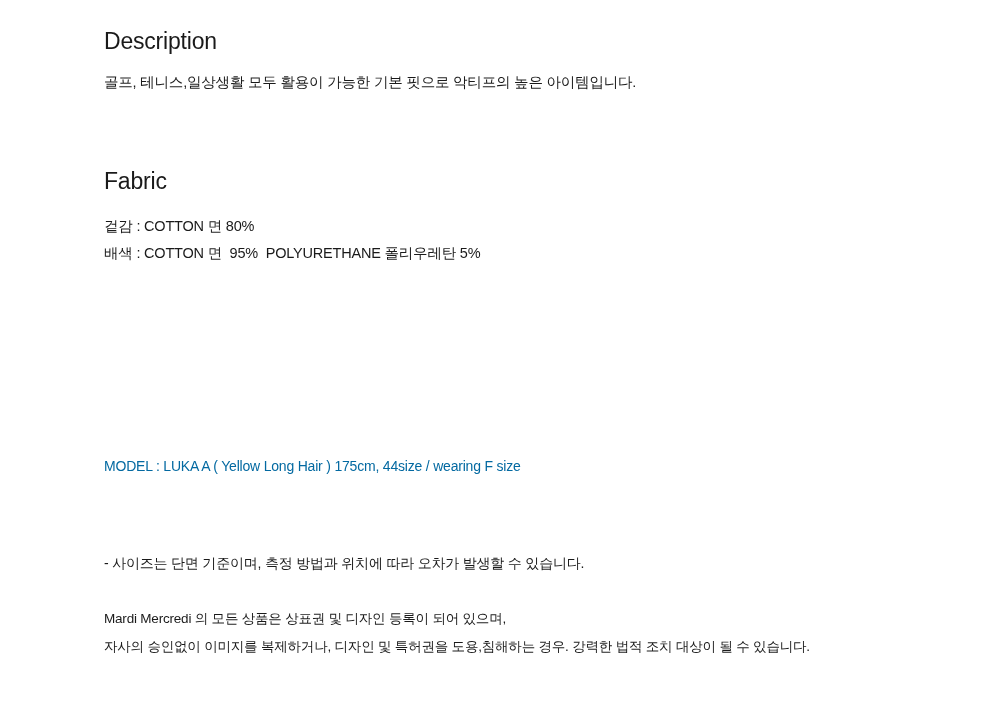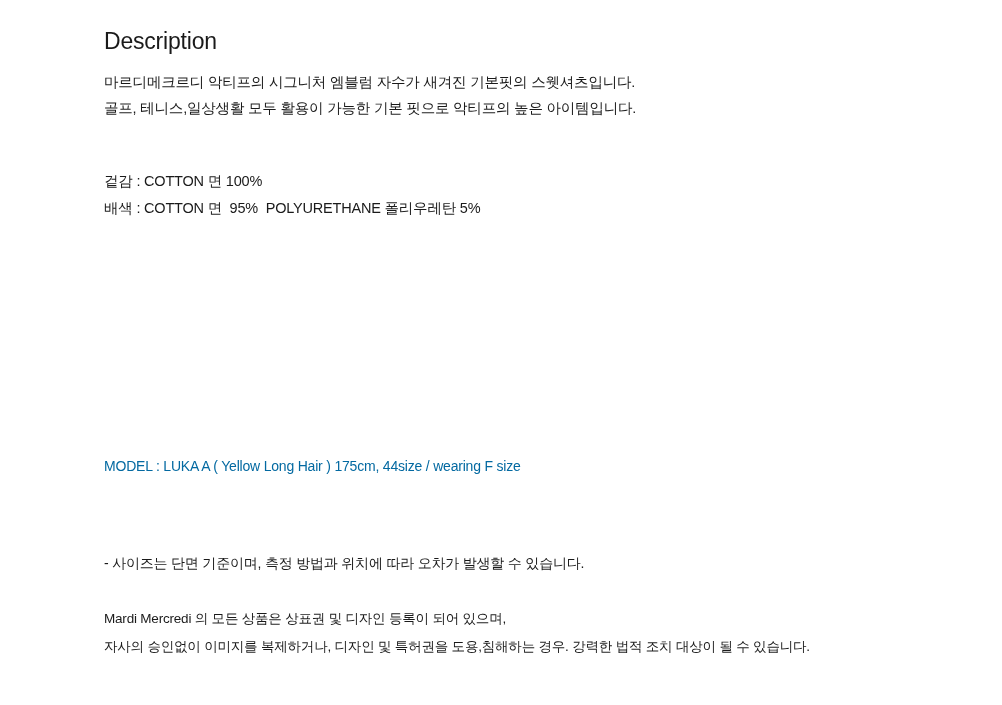--- a/index.html
+++ b/index.html
@@ -87,26 +87,26 @@
   #legal-note { position: absolute; left: 104px; top: 605px; }
   #legal-note .body-line { font-size: 13.5px; line-height: 28px; }
 </style>
 </head>
 <body>
 
 <div class="page">
 
   <section id="description-section">
     <h2 class="section-heading">Description</h2>
-    <div class="body-line">마르디메크르디 악티프의 시그니처 엠블럼 자수가 새겨진 기본핏의 스웻셔츠입니다.</div>
     <div class="body-line">골프, 테니스,일상생활 모두 활용이 가능한 기본 핏으로 악티프의 높은 아이템입니다.</div>
   </section>
 
   <section id="fabric-section">
-    <div class="body-line">겉감 : COTTON 면 100%</div>
+    <h2 class="section-heading">Fabric</h2>
+    <div class="body-line">겉감 : COTTON 면 80%</div>
     <div class="body-line">배색 : COTTON 면  95%  POLYURETHANE 폴리우레탄 5%</div>
   </section>
 
   <section id="size-section">
   </section>
 
   <section id="model-info">
     <div class="model-line">MODEL : LUKA A ( Yellow Long Hair ) 175cm, 44size / wearing F size</div>
   </section>
 

